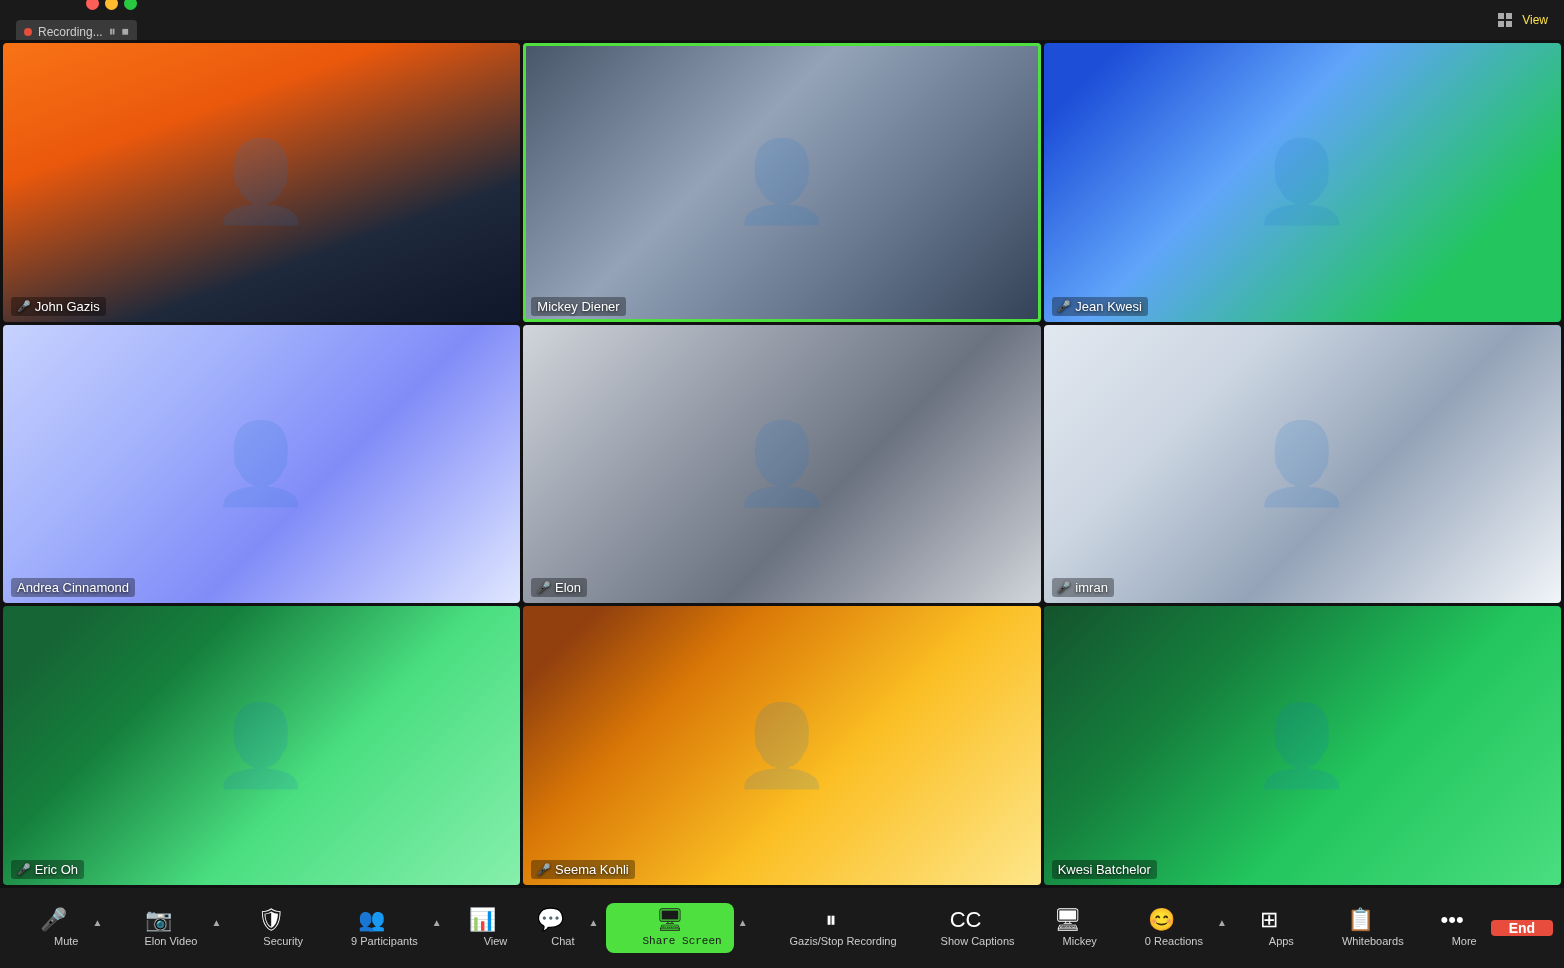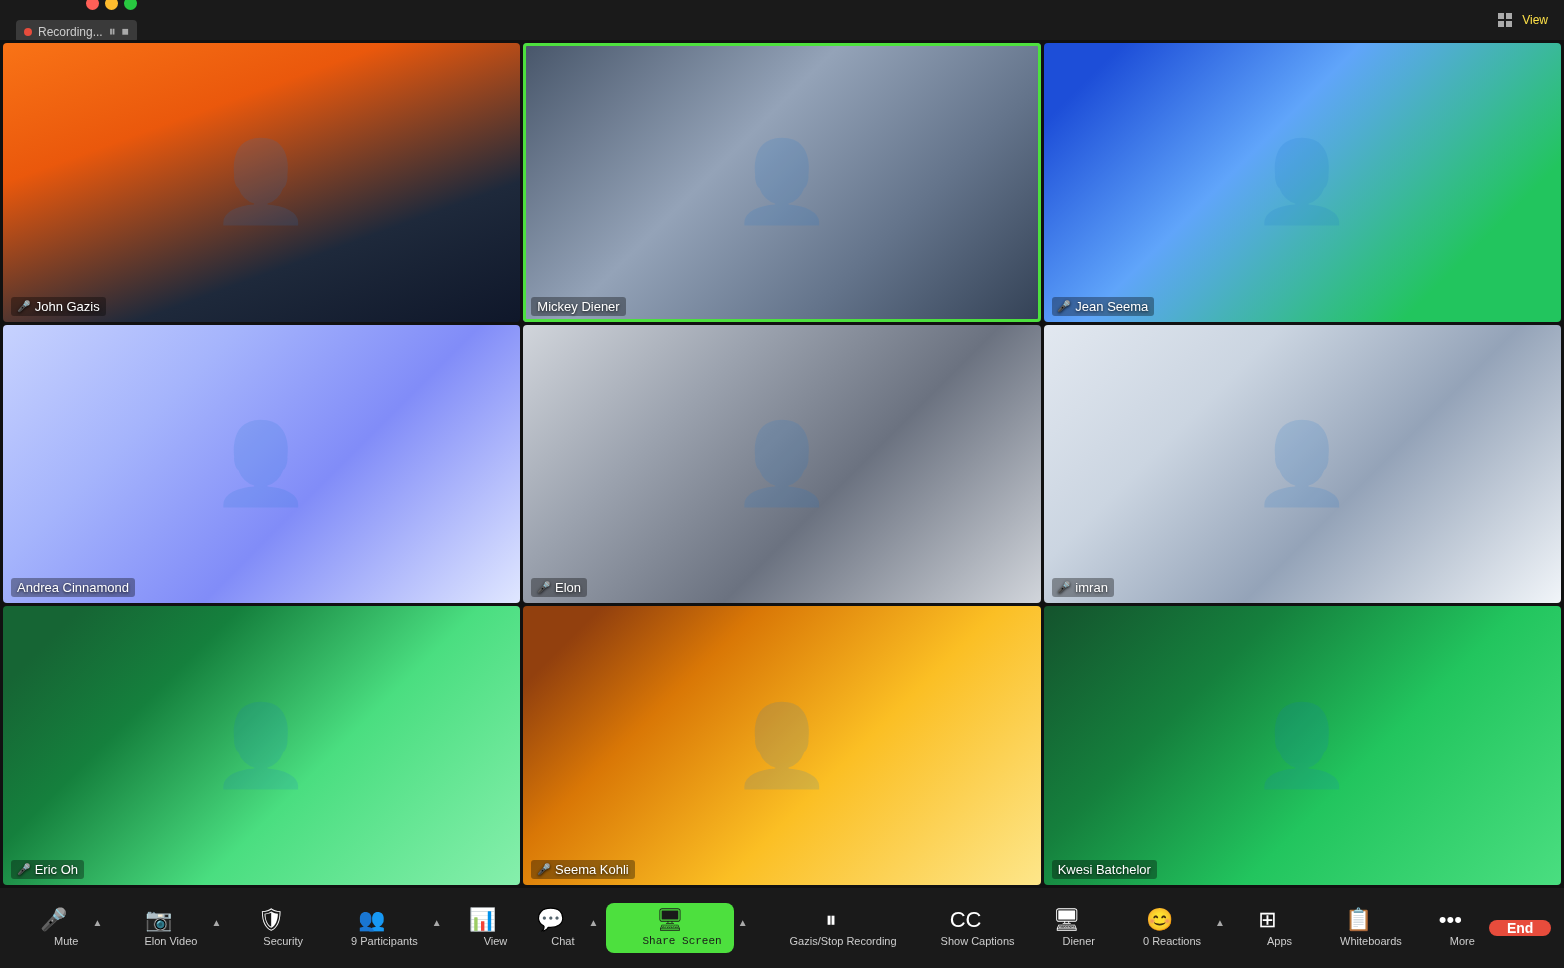--- a/index.html
+++ b/index.html
@@ -237,21 +237,21 @@
       font-family: Liberation Mono, monospace;
     }
     .share-screen-btn .btn-icon {
       color: #1a1a1a;
     }
 
     .end-btn {
       background: #e74c3c;
       color: #fff;
       border: none;
-      border-radius: 12px;
+      border-radius: 4px;
       padding: 0 18px;
       font-size: 14px;
       font-weight: 600;
       cursor: pointer;
     }
 
     
     .face-placeholder {
       width: 100%;
       height: 100%;
@@ -308,21 +308,21 @@
     <div class="face-placeholder">👤</div>
     <div class="participant-name">
       <span>Mickey Diener</span>
     </div>
   </div>
 
   <div class="video-cell bg-jean">
     <div class="face-placeholder">👤</div>
     <div class="participant-name">
       <span class="mic-off-icon">🎤</span>
-      <span>Jean Seema</span>
+      <span>Jean Kwesi</span>
     </div>
   </div>
 
   <div class="video-cell bg-andrea">
     <div class="face-placeholder">👤</div>
     <div class="participant-name">
       <span>Andrea Cinnamond</span>
     </div>
   </div>
 
@@ -438,21 +438,21 @@
 
   <div class="toolbar-section">
 
     <button class="toolbar-btn">
       <span class="btn-icon">CC</span>
       <span class="btn-label">Show Captions</span>
     </button>
 
     <button class="toolbar-btn">
       <span class="btn-icon">🖥</span>
-      <span class="btn-label">Diener</span>
+      <span class="btn-label">Mickey</span>
     </button>
 
     <div class="btn-group">
       <button class="toolbar-btn">
         <span class="btn-icon">😊</span>
         <span class="btn-label">0 Reactions</span>
       </button>
       <button class="chevron-btn">▲</button>
     </div>
 

